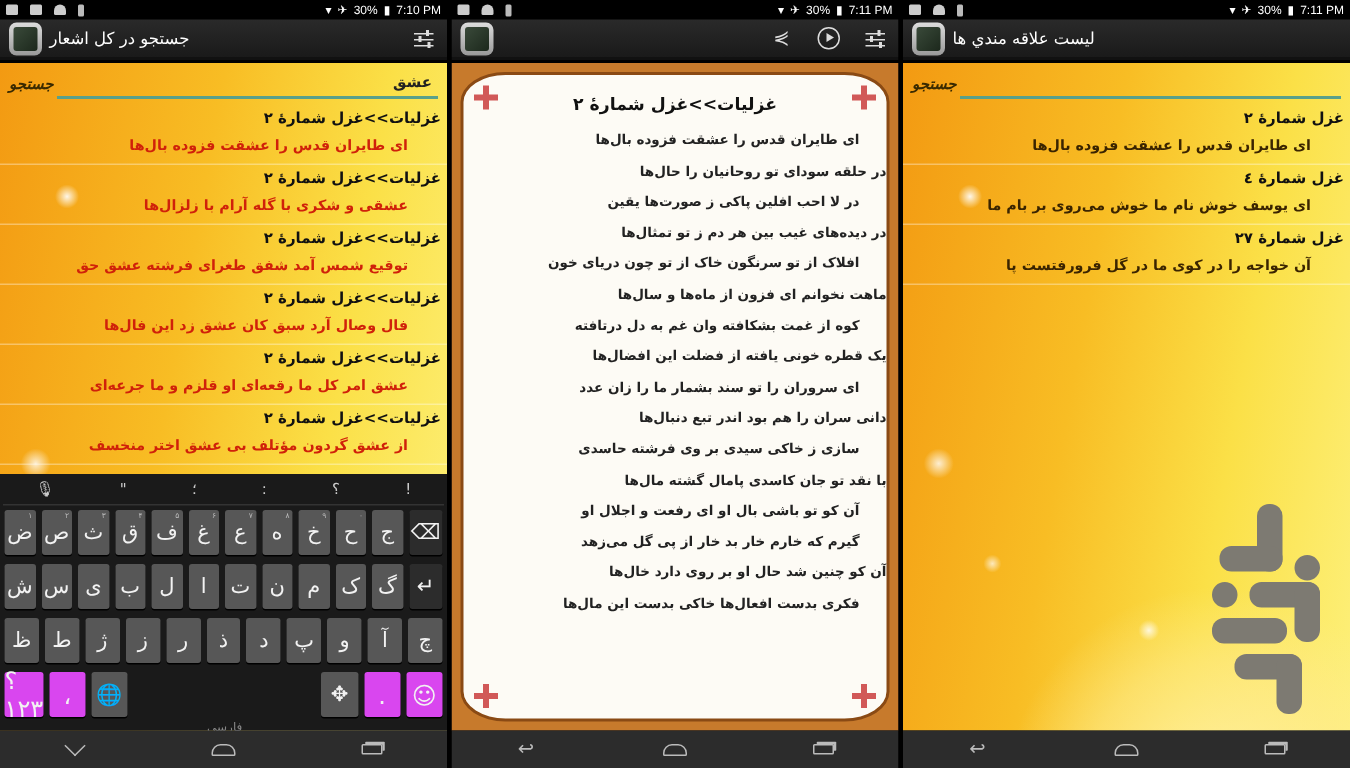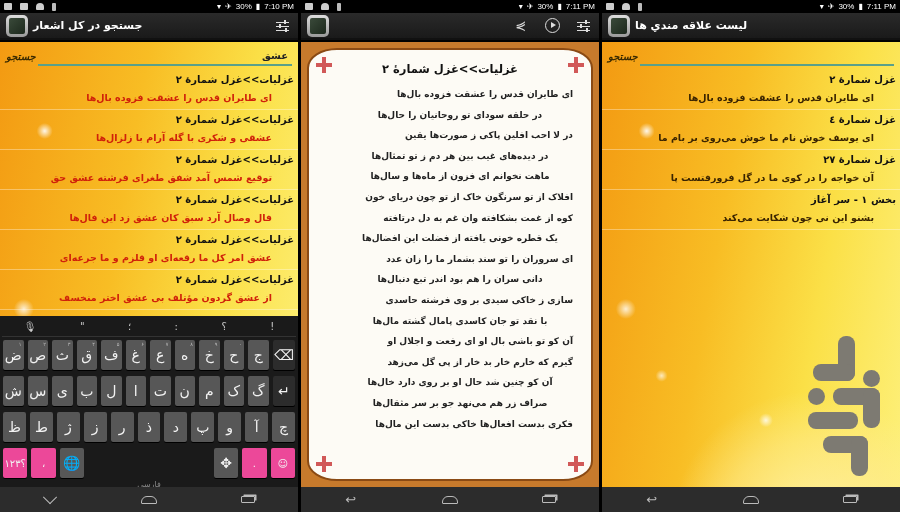--- a/index.html
+++ b/index.html
@@ -13,21 +13,21 @@
   .statusbar .left { display: flex; gap: 8px; align-items: center; }
   .statusbar .right { margin-left: auto; display: flex; gap: 4px; align-items: center; }
   .sb-ico { width: 8px; height: 7px; background: #ccc; display: inline-block; border-radius: 1px; }
   .sb-ico.round { border-radius: 4px 4px 1px 1px; }
   .sb-ico.usb { width: 4px; height: 8px; background: #bbb; }
 
   
   .actionbar { height: 27px; background: linear-gradient(#2a2a2a, #1a1a1a); display: flex; align-items: center; padding: 0 6px; border-bottom: 2px solid #111; }
   .app-icon { width: 22px; height: 22px; border-radius: 5px; background: linear-gradient(#ddd, #999); padding: 3px; flex-shrink: 0; }
   .app-icon .inner { width: 100%; height: 100%; background: linear-gradient(135deg, #3a4a3a, #1c281c); border-radius: 2px; }
-  .ab-title { color: #fff; font-size: 11px; margin-left: 5px; direction: rtl; white-space: nowrap; font-weight: bold; }
+  .ab-title { color: #fff; font-size: 11px; margin-left: 5px; direction: rtl; white-space: nowrap; }
   .ab-actions { margin-left: auto; display: flex; gap: 16px; align-items: center; }
   .ab-btn { color: #ddd; font-size: 13px; width: 16px; text-align: center; cursor: pointer; }
   .tune-icon { width: 13px; height: 12px; position: relative; }
   .tune-icon i { position: absolute; left: 0; right: 0; height: 1.5px; background: #ddd; }
   .tune-icon i:nth-child(1){top:2px}.tune-icon i:nth-child(2){top:6px}.tune-icon i:nth-child(3){top:10px}
   .tune-icon b { position: absolute; width: 2px; height: 4px; background: #ddd; }
   .play-icon { width: 15px; height: 15px; border: 1.5px solid #ddd; border-radius: 50%; position: relative; }
   .play-icon::after { content: ""; position: absolute; left: 5px; top: 3px; border-left: 5px solid #ddd; border-top: 3.5px solid transparent; border-bottom: 3.5px solid transparent; }
 
   
@@ -49,21 +49,21 @@
   .r-title { font-size: 10px; font-weight: bold; color: #111; padding: 3px 4px 2px 6px; height: 19px; line-height: 14px; text-align: right; }
   .r-line { font-size: 9.5px; font-weight: bold; color: #d0210a; height: 21px; line-height: 17px; padding-right: 26px; text-align: right; border-bottom: 1px solid rgba(255,255,255,.35); }
   #s3 .r-line { color: #3a2400; }
 
   
   .keyboard { position: absolute; left: 0; right: 0; top: 316px; bottom: 25px; background: #1a1a1a; padding: 0 2px; }
   .kb-sugg { height: 21px; display: flex; align-items: center; justify-content: space-around; color: #ccc; font-size: 10px; border-bottom: 1px solid #333; }
   .kb-row { display: flex; gap: 4px; padding: 3px 1px; height: 36px; }
   .key { flex: 1; background: #575757; border-radius: 2px; color: #f2f2f2; font-size: 14px; display: flex; align-items: center; justify-content: center; position: relative; cursor: pointer; box-shadow: 0 1px 0 #000; }
   .key sup { position: absolute; top: 1px; right: 2px; font-size: 5px; color: #bbb; }
-  .key.dark { background: #ec4899; font-size: 10px; }
+  .key.dark { background: #d946ef; font-size: 16px; }
   .key.wide { flex: 5; font-size: 8px; color: #888; margin-top: 36px; }
   .key.fn { flex: 1.1; background: #2c2c2c; }
 
   
   .navbar { position: absolute; bottom: 0; left: 0; right: 0; height: 25px; background: #2c2c2c; display: flex; justify-content: space-around; align-items: center; color: #bbb; }
   .nav-btn { width: 22px; height: 14px; display: flex; align-items: center; justify-content: center; cursor: pointer; font-size: 12px; }
   .home-icon { width: 16px; height: 8px; border: 1.5px solid #bbb; border-radius: 6px 6px 1px 1px; }
   .recents-icon { width: 14px; height: 7px; border: 1.5px solid #bbb; border-radius: 1px; box-shadow: 2px -2px 0 -0.5px #bbb; }
   .back-icon { font-size: 13px; color: #bbb; }
   .down-icon { width: 10px; height: 10px; border-right: 1.5px solid #bbb; border-bottom: 1.5px solid #bbb; transform: rotate(45deg) translate(-2px,-2px); }
@@ -71,21 +71,21 @@
   
   .frame { position: absolute; left: 0; right: 0; top: 42px; bottom: 25px; background: #c77a2c; padding: 6px; }
   .frame-inner { width: 100%; height: 100%; background: #fdfbf5; border: 2px solid #8a4a14; border-radius: 30px 30px 30px 30px / 20px 20px 20px 20px; position: relative; direction: rtl; overflow: hidden; }
   .corner { position: absolute; width: 30px; height: 30px; }
   .corner::before { content: ""; position: absolute; left: 7px; top: 7px; width: 16px; height: 16px;
     background: linear-gradient(#c93c3c,#c93c3c) center/4px 100% no-repeat, linear-gradient(#c93c3c,#c93c3c) center/100% 4px no-repeat; opacity: .85; }
   .corner.tl{left:0;top:0}.corner.tr{right:0;top:0}.corner.bl{left:0;bottom:0}.corner.br{right:0;bottom:0}
   .poem-title { text-align: center; font-size: 11.5px; font-weight: bold; color: #111; margin-top: 12px; height: 22px; }
   .verse { font-size: 9px; font-weight: bold; color: #222; height: 20.6px; line-height: 20px; white-space: nowrap; }
   .verse.a { padding-right: 18px; text-align: right; }
-  .verse.b { padding-left: 20px; text-align: center; direction: rtl; }
+  .verse.b { padding-left: 20px; text-align: right; direction: rtl; }
   .verse.b span { display: inline-block; }
   .fav-btn { position: absolute; left: 50%; transform: translateX(-50%); bottom: 24px; background: linear-gradient(#f2a324, #d97a06); color: #fff; font-size: 10px; font-weight: bold; padding: 8px 10px; border-radius: 3px; box-shadow: 0 1px 2px rgba(0,0,0,.4); cursor: pointer; white-space: nowrap; border: 1px solid #b05f00; }
 
   
   .logo-mark { position: absolute; right: 12px; bottom: 36px; width: 80px; height: 140px; }
   .logo-mark i { position: absolute; background: #7d7a72; border-radius: 8px; }
 </style>
 </head>
 <body>
 
@@ -311,32 +311,31 @@
     <div class="frame-inner">
       <div class="corner tl"></div>
       <div class="corner tr"></div>
       <div class="corner bl"></div>
       <div class="corner br"></div>
       <div class="poem-title">غزلیات&gt;&gt;غزل شمارهٔ ۲</div>
       <div class="verse a">ای طایران قدس را عشقت فزوده بال‌ها</div>
       <div class="verse b"><span>در حلقه سودای تو روحانیان را حال‌ها</span></div>
       <div class="verse a">در لا احب افلین پاکی ز صورت‌ها یقین</div>
       <div class="verse b"><span>در دیده‌های غیب بین هر دم ز تو تمثال‌ها</span></div>
+      <div class="verse a">افلاک از تو سرنگون خاک از تو چون دریای خون</div>
       <div class="verse b"><span>ماهت نخوانم ای فزون از ماه‌ها و سال‌ها</span></div>
-      <div class="verse a">افلاک از تو سرنگون خاک از تو چون دریای خون</div>
       <div class="verse a">کوه از غمت بشکافته وان غم به دل درتافته</div>
       <div class="verse b"><span>یک قطره خونی یافته از فضلت این افضال‌ها</span></div>
       <div class="verse a">ای سروران را تو سند بشمار ما را زان عدد</div>
       <div class="verse b"><span>دانی سران را هم بود اندر تبع دنبال‌ها</span></div>
       <div class="verse a">سازی ز خاکی سیدی بر وی فرشته حاسدی</div>
       <div class="verse b"><span>با نقد تو جان کاسدی پامال گشته مال‌ها</span></div>
       <div class="verse a">آن کو تو باشی بال او ای رفعت و اجلال او</div>
       <div class="verse a">گیرم که خارم خار بد خار از پی گل می‌زهد</div>
       <div class="verse b"><span>آن کو چنین شد حال او بر روی دارد خال‌ها</span></div>
-      <div class="verse b"><span>صراف زر هم می‌نهد جو بر سر مثقال‌ها</span></div>
       <div class="verse a">فکری بدست افعال‌ها خاکی بدست این مال‌ها</div>
     </div>
   </div>
   <div class="navbar">
     <div class="nav-btn">
         <span class="back-icon">↩</span>
       </div>
     <div class="nav-btn">
         <div class="home-icon"></div>
       </div>
@@ -389,24 +388,20 @@
       <div class="r-line">ای طایران قدس را عشقت فزوده بال‌ها</div>
     </div>
     <div class="result">
       <div class="r-title">غزل شمارهٔ ٤</div>
       <div class="r-line">ای یوسف خوش نام ما خوش می‌روی بر بام ما</div>
     </div>
     <div class="result">
       <div class="r-title">غزل شمارهٔ ۲۷</div>
       <div class="r-line">آن خواجه را در کوی ما در گل فرورفتست پا</div>
     </div>
-    <div class="result">
-      <div class="r-title">بخش ۱ - سر آغاز</div>
-      <div class="r-line">بشنو این نی چون شکایت می‌کند</div>
-    </div>
   </div>
   <div class="navbar">
     <div class="nav-btn">
         <span class="back-icon">↩</span>
       </div>
     <div class="nav-btn">
         <div class="home-icon"></div>
       </div>
     <div class="nav-btn">
         <div class="recents-icon"></div>

